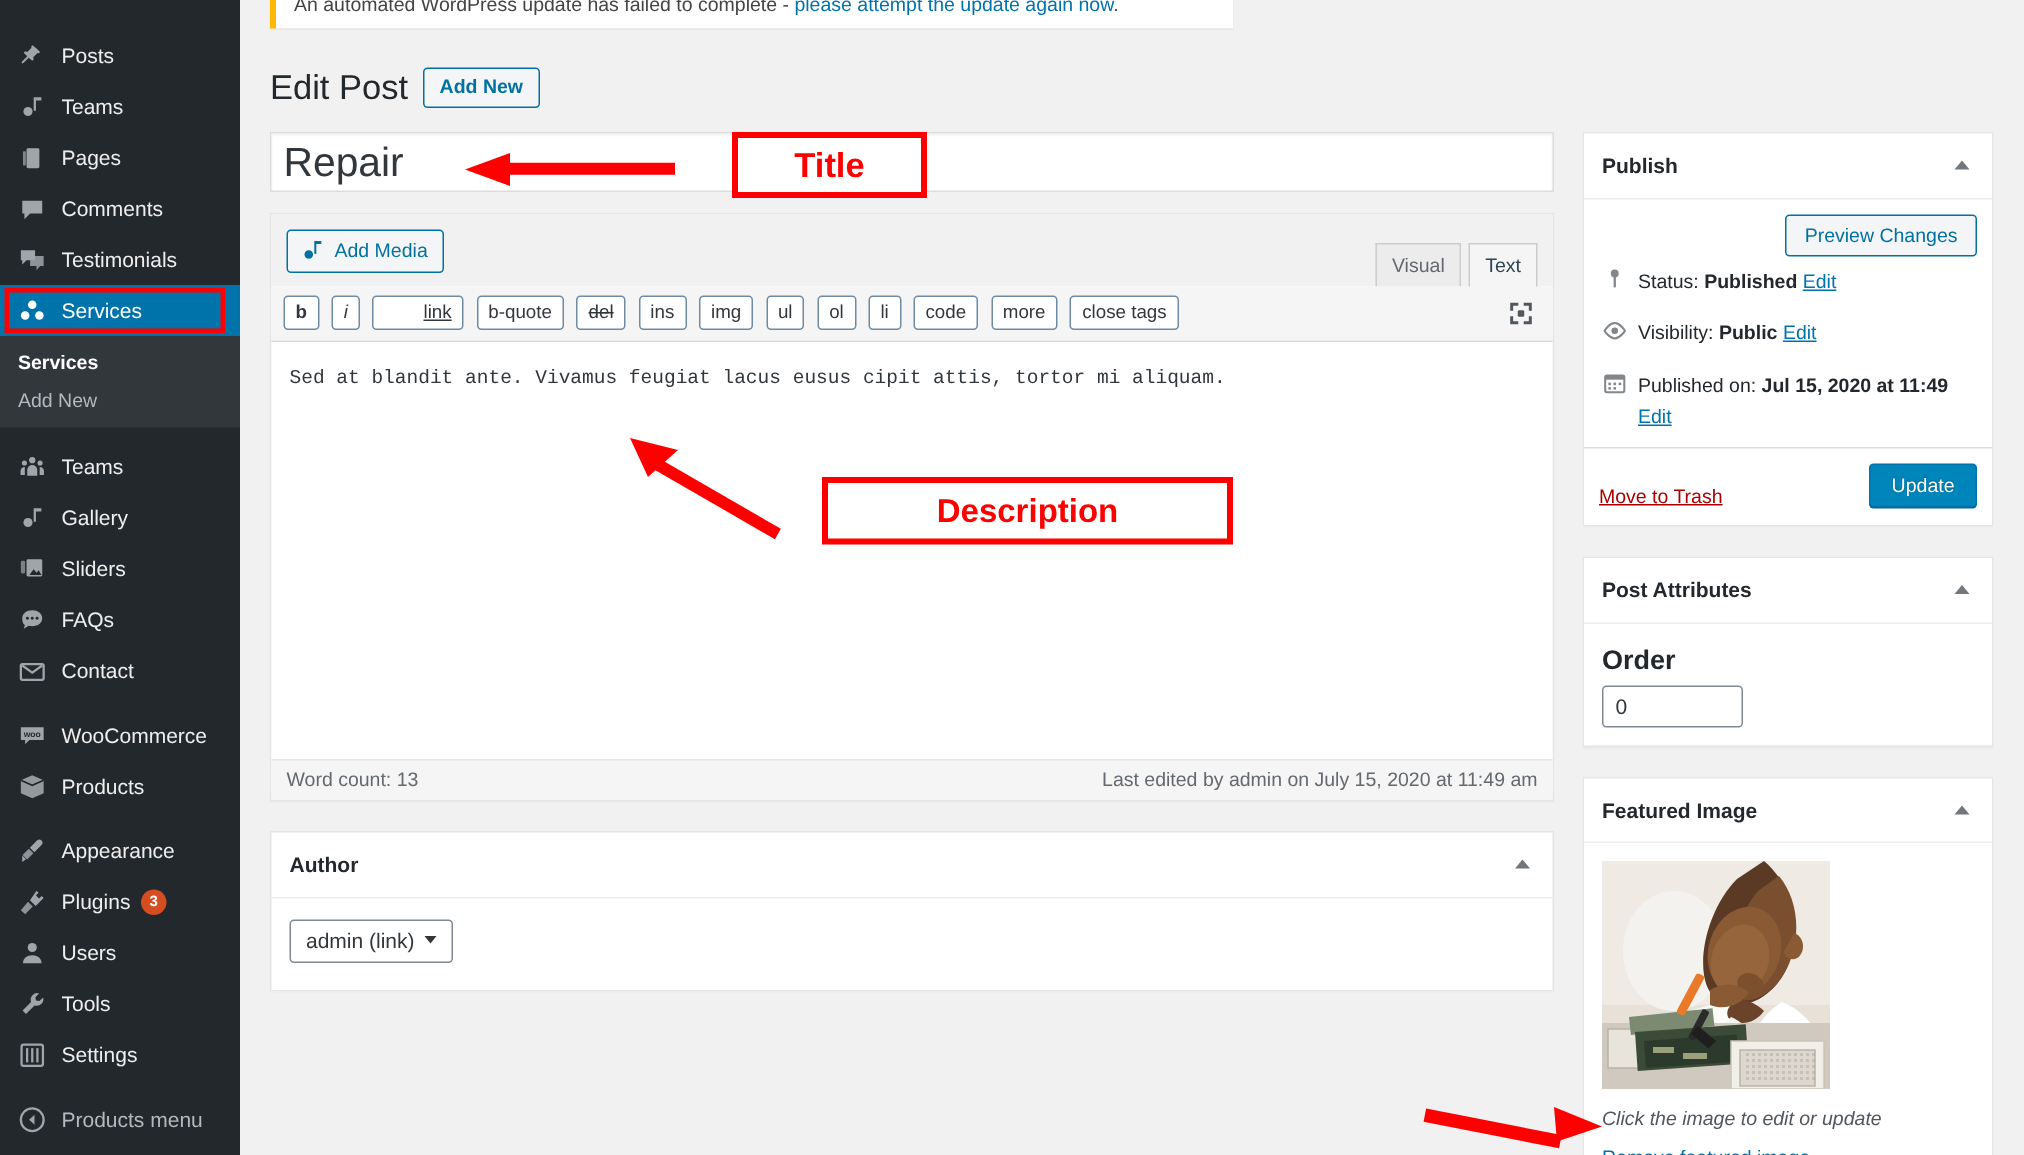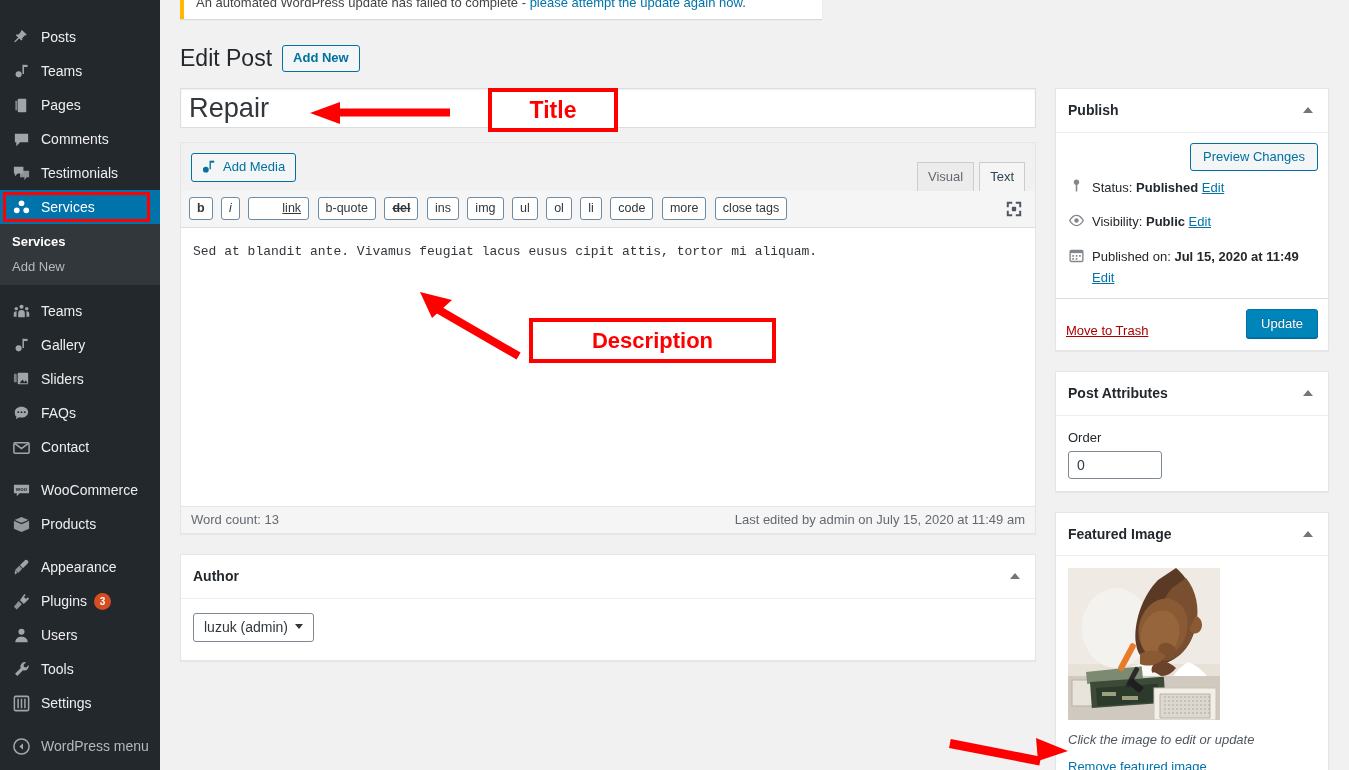--- a/index.html
+++ b/index.html
@@ -239,21 +239,21 @@
     font-size: 12.5px;
     line-height: 18px;
     padding: 1px 7px 2px;
     margin: 0 4px 0 0;
     cursor: pointer;
     font-family: "Liberation Sans", sans-serif;
   }
   .ed_button.b { font-weight: bold; }
   .ed_button.i { font-style: italic; }
   .ed_button.link { text-decoration: underline; padding-left: 33px; }
-  .ed_button.del { text-decoration: line-through; font-weight: bold; }
+  .ed_button.del { text-decoration: line-through; }
   .dfw-btn {
     position: absolute; right: 12px; top: 9px;
     width: 18px; height: 18px;
     cursor: pointer;
   }
   .dfw-btn svg { width: 18px; height: 18px; fill: #50575e; }
   #content {
     display: block;
     width: 100%;
     height: 278px;
@@ -381,21 +381,21 @@
     border-radius: 3px;
     font-size: 13px;
     line-height: 2.1;
     padding: 0 14px;
     cursor: pointer;
     box-shadow: 0 1px 0 #006799;
     text-shadow: 0 -1px 1px #005c8a;
   }
 
   
-  .attr-label { font-size: 13px; font-weight: 400; color: #23282d; display: block; margin: 4px 0 6px; }
+  .attr-label { font-size: 18px; font-weight: 700; color: #23282d; display: block; margin: 4px 0 6px; }
   #menu_order {
     width: 94px;
     border: 1px solid #7e8993;
     border-radius: 3px;
     padding: 5px 8px;
     font-size: 14px;
     color: #32373c;
     box-shadow: 0 0 0 transparent;
     outline: none;
     font-family: "Liberation Sans", sans-serif;
@@ -649,21 +649,21 @@
 
     <div class="menu-sep"></div>
 
     <div class="menu-top collapse-row">
       <span class="mi">
           <svg viewBox="0 0 20 20">
             <circle cx="10" cy="10" r="8" fill="none" stroke="currentColor" stroke-width="1.6"></circle>
             <path d="M11.6 6.5L7.8 10l3.8 3.5z"></path>
           </svg>
         </span>
-      <span class="mlabel">WordPress menu</span>
+      <span class="mlabel">Products menu</span>
     </div>
   </div>
 
   <div id="wpbody">
 
     <div class="notice">
       <span>An automated WordPress update has failed to complete - </span><a>please attempt the update again now</a><span>.</span>
     </div>
 
     <h1 class="page-title">
@@ -731,21 +731,21 @@
 
         <div class="postbox" id="authordiv">
           <h2 class="hndle">
             <span>Author</span>
             <span class="handlediv">
                 <span class="tri"></span>
               </span>
           </h2>
           <div class="inside">
             <span class="author-select">
-              <span>luzuk (admin)</span>
+              <span>admin (link)</span>
               <span class="chev"></span>
             </span>
           </div>
         </div>
 
       </div>
 
       <div id="postbox-container">
 
         <div class="postbox" id="submitdiv">
@@ -901,21 +901,21 @@
     <span>Title</span>
   </div>
 
   <div class="anno" style="left:418px; top:288px; width:120px; height:52px;">
     <svg width="120" height="52" viewBox="0 0 120 52">
       <path d="M2 4 L34 12 L14 30 Z" fill="#ff0000"></path>
       <rect x="14" y="14" width="100" height="8" fill="#ff0000" transform="rotate(30 14 18)"></rect>
     </svg>
   </div>
 
-  <div class="anno anno-box" style="left:529px; top:318px; width:247px; height:45px; font-size:22px;">
+  <div class="anno anno-box" style="left:548px; top:318px; width:274px; height:45px; font-size:22px;">
     <span>Description</span>
   </div>
 
   <div class="anno" style="left:950px; top:730px; width:120px; height:34px;">
     <svg width="120" height="34" viewBox="0 0 120 34">
       <path d="M118 21 L86 8 L88 31 Z" fill="#ff0000"></path>
       <rect x="0" y="9" width="92" height="9" fill="#ff0000" transform="rotate(11 0 13)"></rect>
     </svg>
   </div>
 

